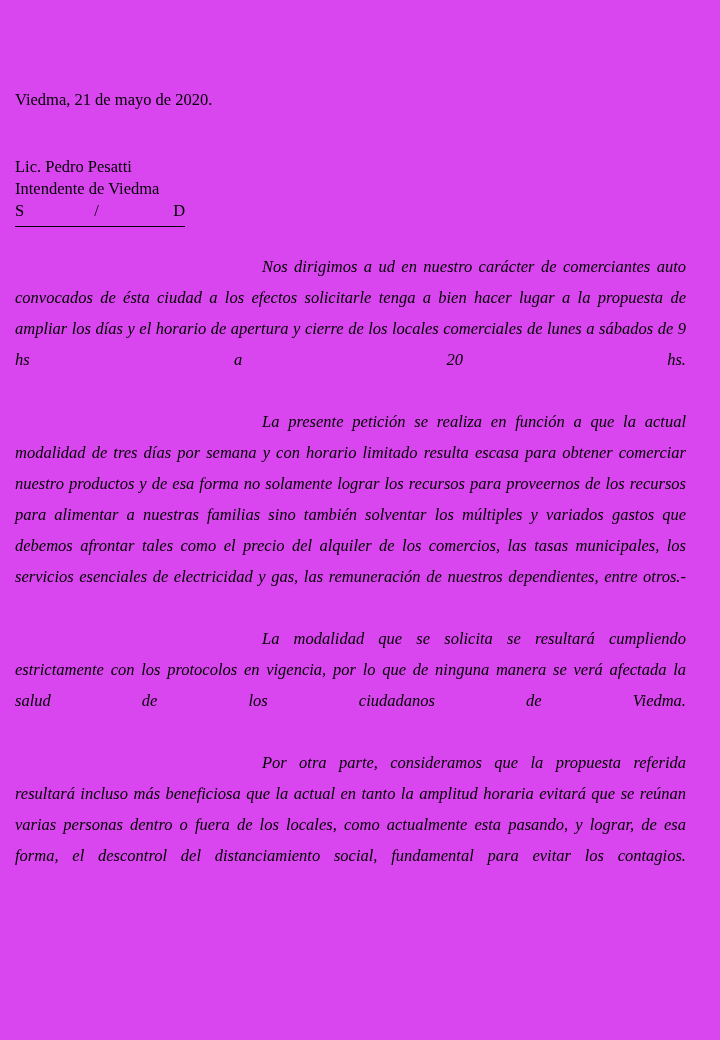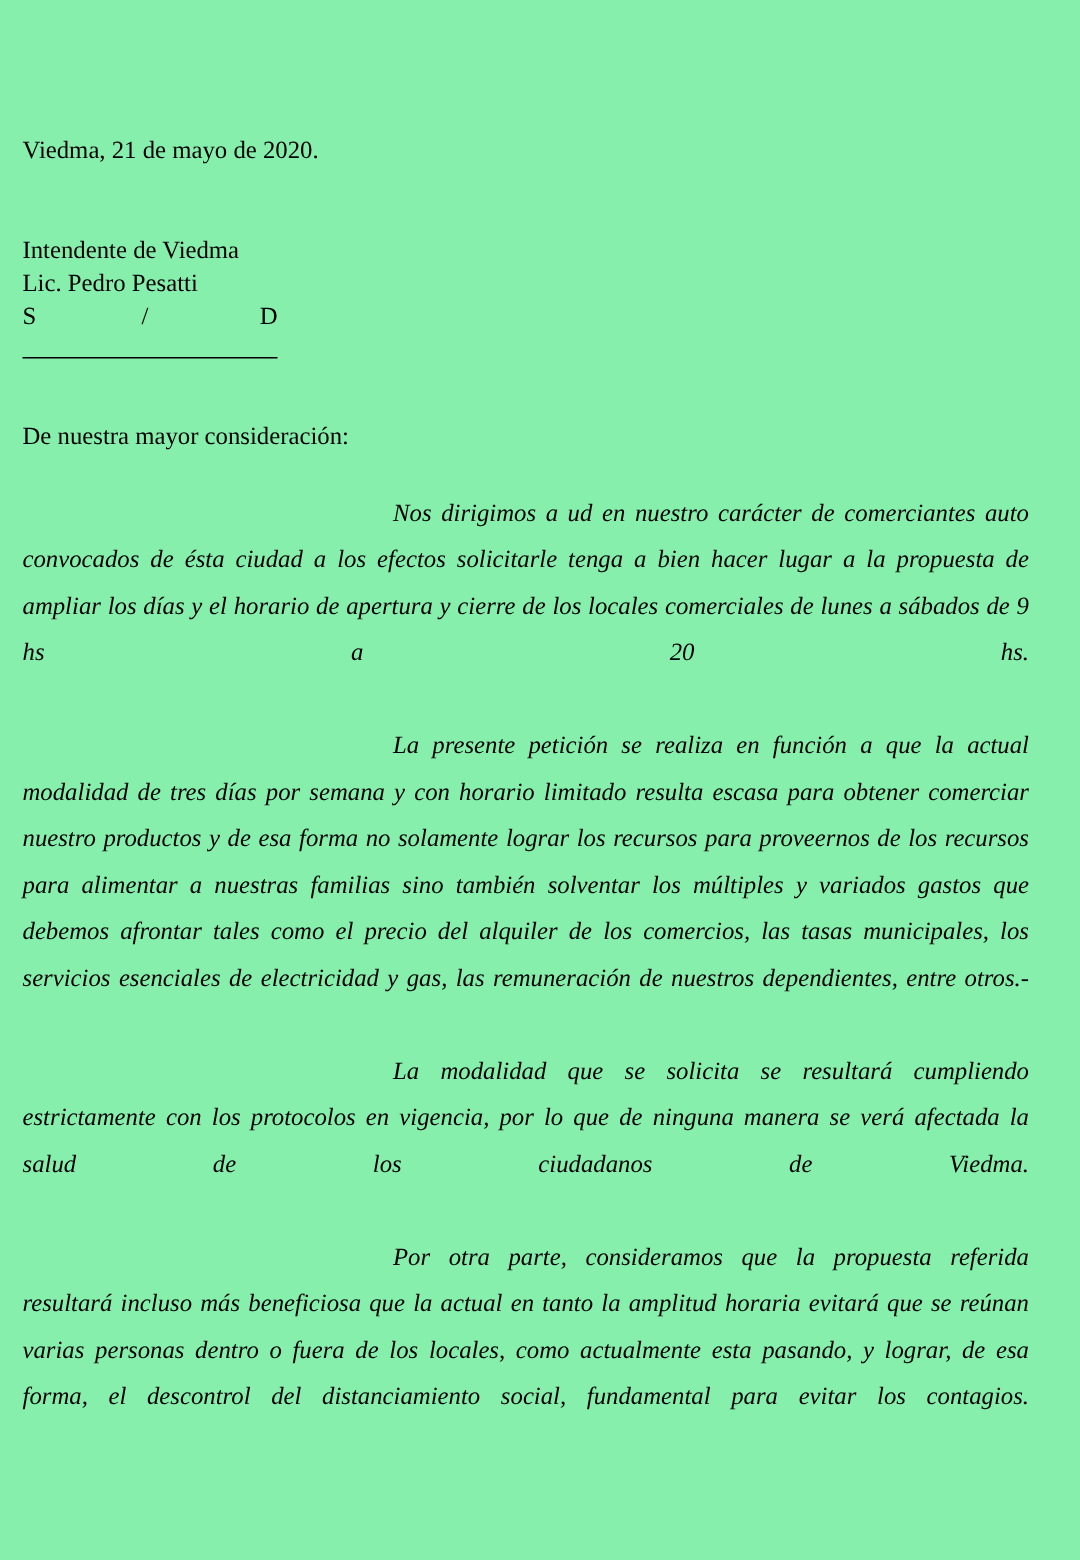--- a/index.html
+++ b/index.html
@@ -6,21 +6,21 @@
   html, body {
     margin: 0;
     padding: 0;
     background: #ffffff;
   }
 
   .page {
     position: relative;
     width: 720px;
     height: 1040px;
-    background: #86efac;
+    background: #d946ef;
     margin: 0 auto;
     overflow: hidden;
     font-family: "Liberation Serif", "DejaVu Serif", serif;
     color: #000000;
     -webkit-font-smoothing: antialiased;
   }
 
   .content {
     position: absolute;
     left: 15px;
@@ -45,21 +45,21 @@
   }
 
   .addressee .line {
     line-height: 22px;
   }
 
   
   .sd-line {
     display: inline-block;
     border-bottom: 1.3px solid #000;
-    padding-bottom: 16px;
+    padding-bottom: 4px;
     white-space: pre;
     letter-spacing: 0;
   }
 
   .salutation {
     margin-top: 40px;
   }
 
   
 
@@ -88,26 +88,25 @@
 </style>
 </head>
 <body>
 
 <div class="page">
   <div class="content">
 
     <div class="line date-line">Viedma, 21 de mayo de 2020.</div>
 
     <div class="addressee">
+      <div class="line">Lic. Pedro Pesatti</div>
       <div class="line">Intendente de Viedma</div>
-      <div class="line">Lic. Pedro Pesatti</div>
       <div class="line"><span class="sd-line">S                 /                  D</span></div>
     </div>
 
-    <div class="line salutation">De nuestra mayor consideración:</div>
 
     <div class="body-block">
       <p class="para">Nos dirigimos a ud en nuestro carácter de comerciantes auto convocados de ésta ciudad a los efectos solicitarle tenga a bien hacer lugar a la propuesta de ampliar los días y el horario de apertura y cierre de los locales comerciales de lunes a sábados de 9 hs a 20 hs.</p>
       <p class="para">La presente petición se realiza en función a que la actual modalidad de tres días por semana y con horario limitado resulta escasa para obtener comerciar nuestro productos y de esa forma no solamente lograr los recursos para proveernos de los recursos para alimentar a nuestras familias sino también solventar los múltiples y variados gastos que debemos afrontar tales como el precio del alquiler de los comercios, las tasas municipales, los servicios esenciales de electricidad y gas, las remuneración de nuestros dependientes, entre otros.-</p>
       <p class="para">La modalidad que se solicita se resultará cumpliendo estrictamente con los protocolos en vigencia,  por lo que de ninguna manera se verá afectada la salud de los ciudadanos de Viedma.</p>
       <p class="para">Por otra parte, consideramos que la propuesta referida resultará incluso más beneficiosa que la actual en tanto la amplitud horaria evitará que se reúnan varias personas dentro o fuera de los locales, como actualmente esta pasando, y lograr, de esa forma, el descontrol del distanciamiento social, fundamental para evitar los contagios.</p>
     </div>
 
   </div>
 </div>

